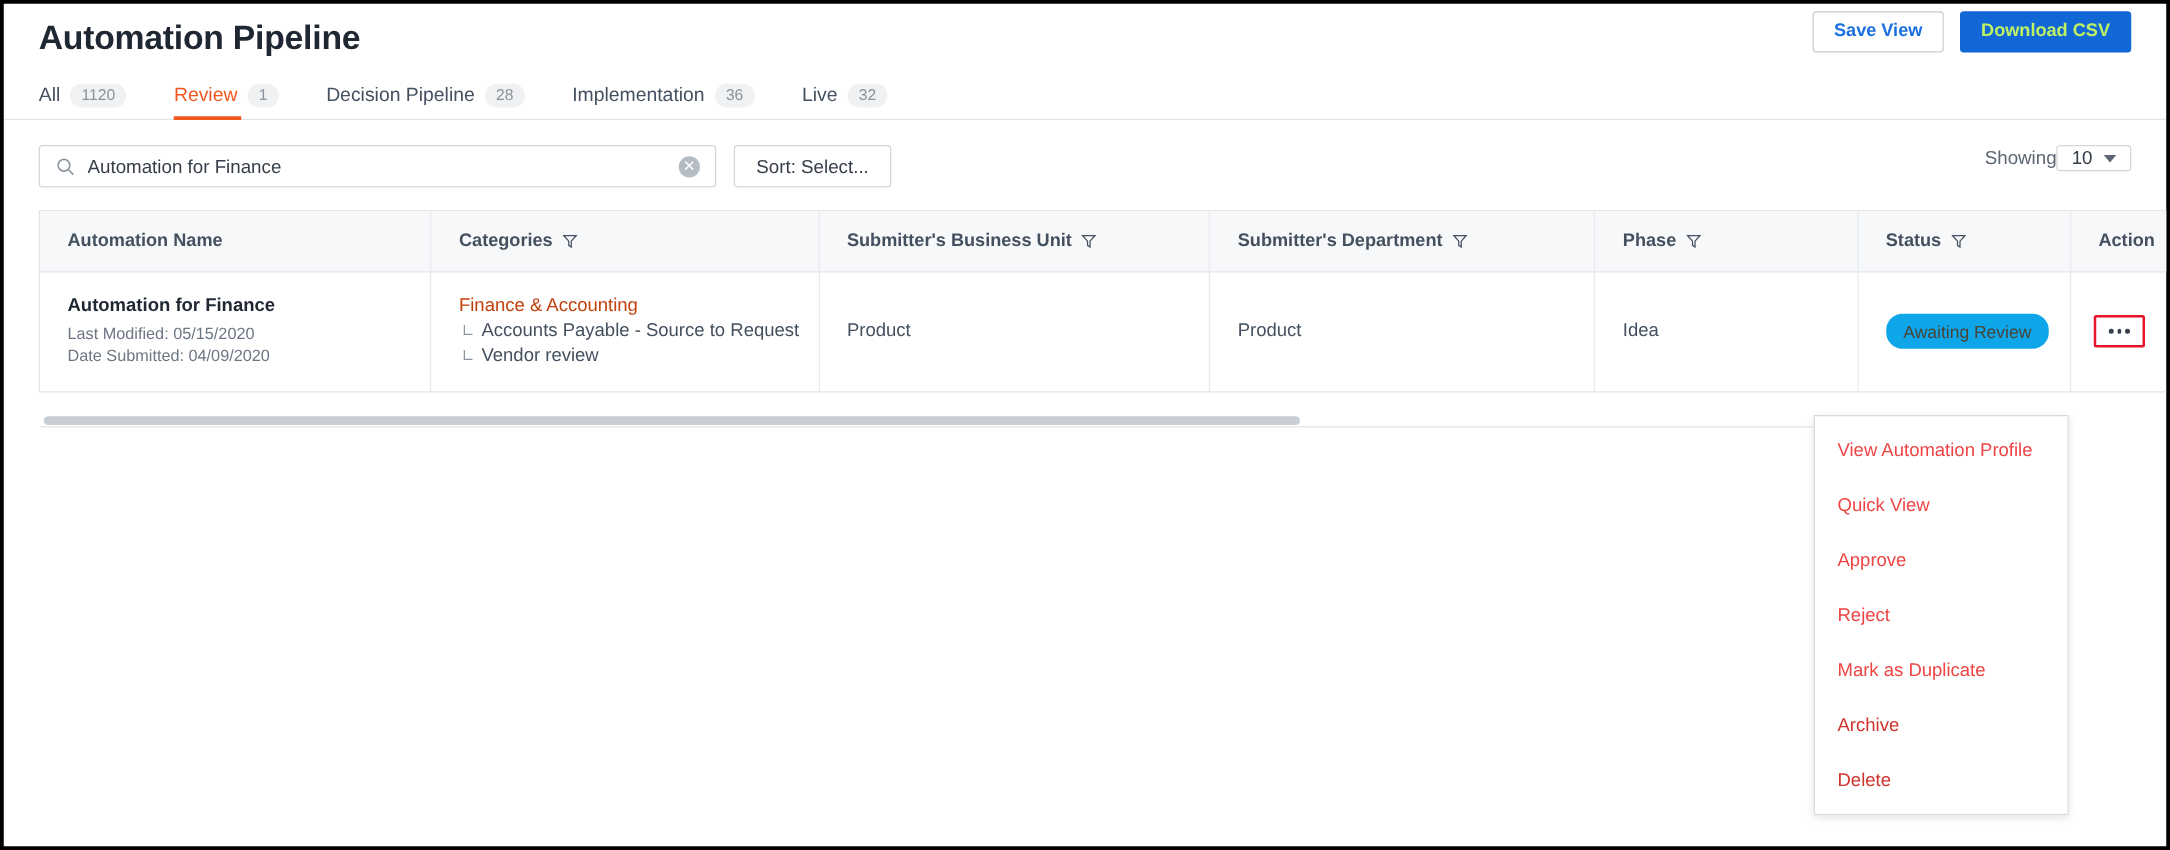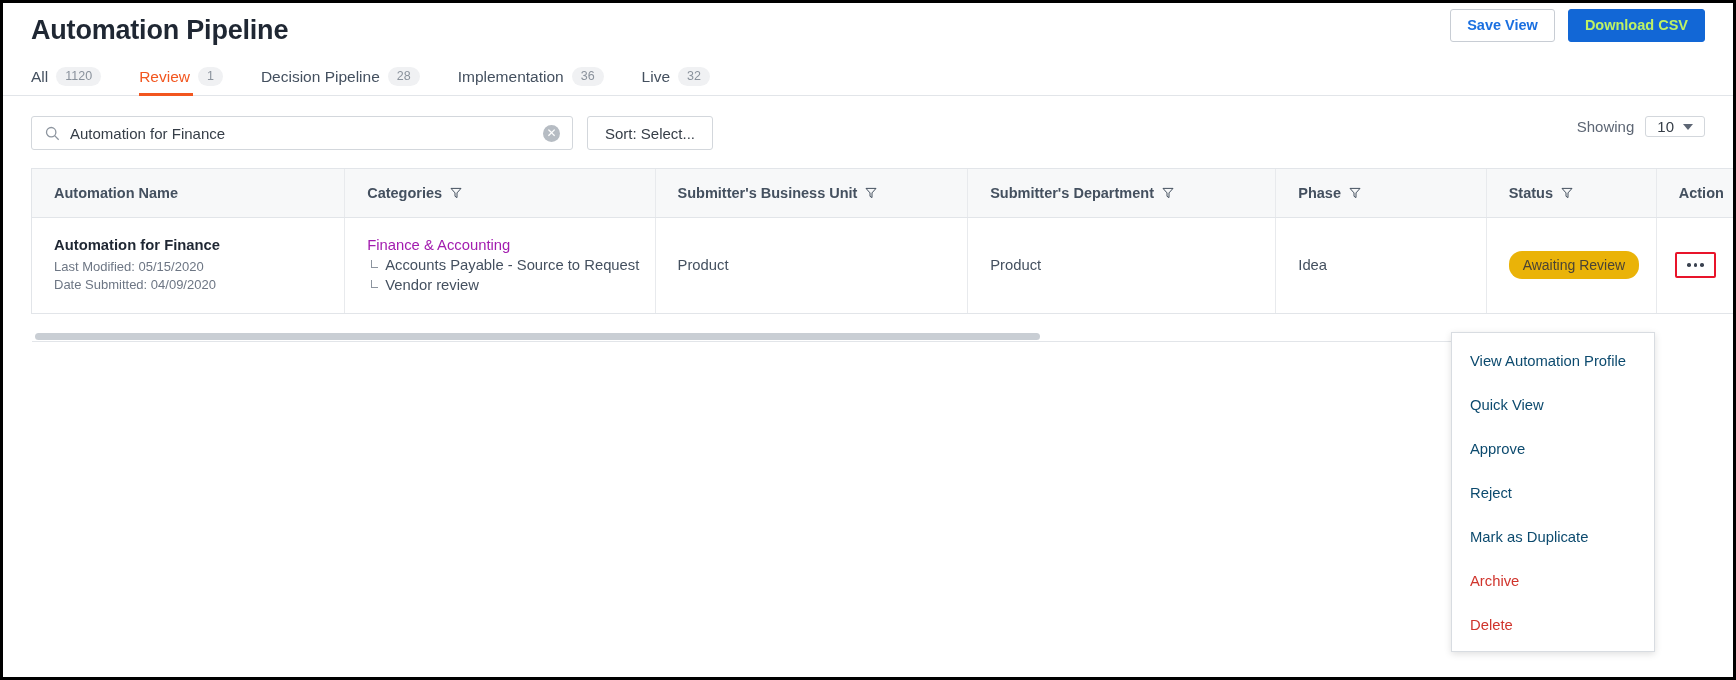--- a/index.html
+++ b/index.html
@@ -158,21 +158,20 @@
     color: #353d47;
     padding: 0 17px;
     cursor: pointer;
     white-space: nowrap;
   }
   .showing-wrap {
     position: absolute;
     right: 28px; top: 20px;
     display: flex;
     align-items: center;
-    gap: 11px;
   }
   .showing-label {
     font-size: 15px;
     color: #5d6674;
   }
   .showing-select {
     height: 21px;
     min-width: 56px;
     border: 1px solid #d3d7dc;
     border-radius: 3px;
@@ -231,39 +230,39 @@
     font-size: 14.8px;
     font-weight: bold;
     color: #1f2733;
     margin-bottom: 5px;
   }
   .auto-meta {
     font-size: 13px;
     color: #6d7684;
     line-height: 18px;
   }
-  .cat-primary { color: #a21caf; line-height: 20px; }
+  .cat-primary { color: #c2410c; line-height: 20px; }
   .cat-sub {
     color: #44505f;
     line-height: 20px;
     padding-left: 4px;
     display: flex;
     align-items: center;
     gap: 7px;
   }
   .elbow {
     display: inline-block;
     width: 7px; height: 8px;
     border-left: 1.5px solid #8d959f;
     border-bottom: 1.5px solid #8d959f;
     margin-bottom: 3px;
   }
   .status-badge {
     display: inline-block;
-    background: #eab308;
+    background: #0ea5e9;
     color: #4a4335;
     border-radius: 13px;
     padding: 6px 14px;
     font-size: 14px;
     white-space: nowrap;
   }
   .action-cell { padding-left: 18px !important; }
   .action-btn {
     width: 41px; height: 26px;
     border: 2px solid #e8142a;
@@ -309,21 +308,21 @@
     left: 1448px; top: 329px;
     width: 204px;
     background: #fff;
     border: 1px solid #d8dce1;
     box-shadow: 0 2px 7px rgba(0,0,0,0.13);
     padding: 6px 0 4px 0;
     z-index: 40;
   }
   .menu-item {
     font-size: 14.8px;
-    color: #0c4a6e;
+    color: #ef4444;
     padding: 12px 0 12px 18px;
     cursor: pointer;
     white-space: nowrap;
     line-height: 20px;
   }
   .menu-item.danger { color: #d0342c; }
 </style>
 </head>
 <body>
 

